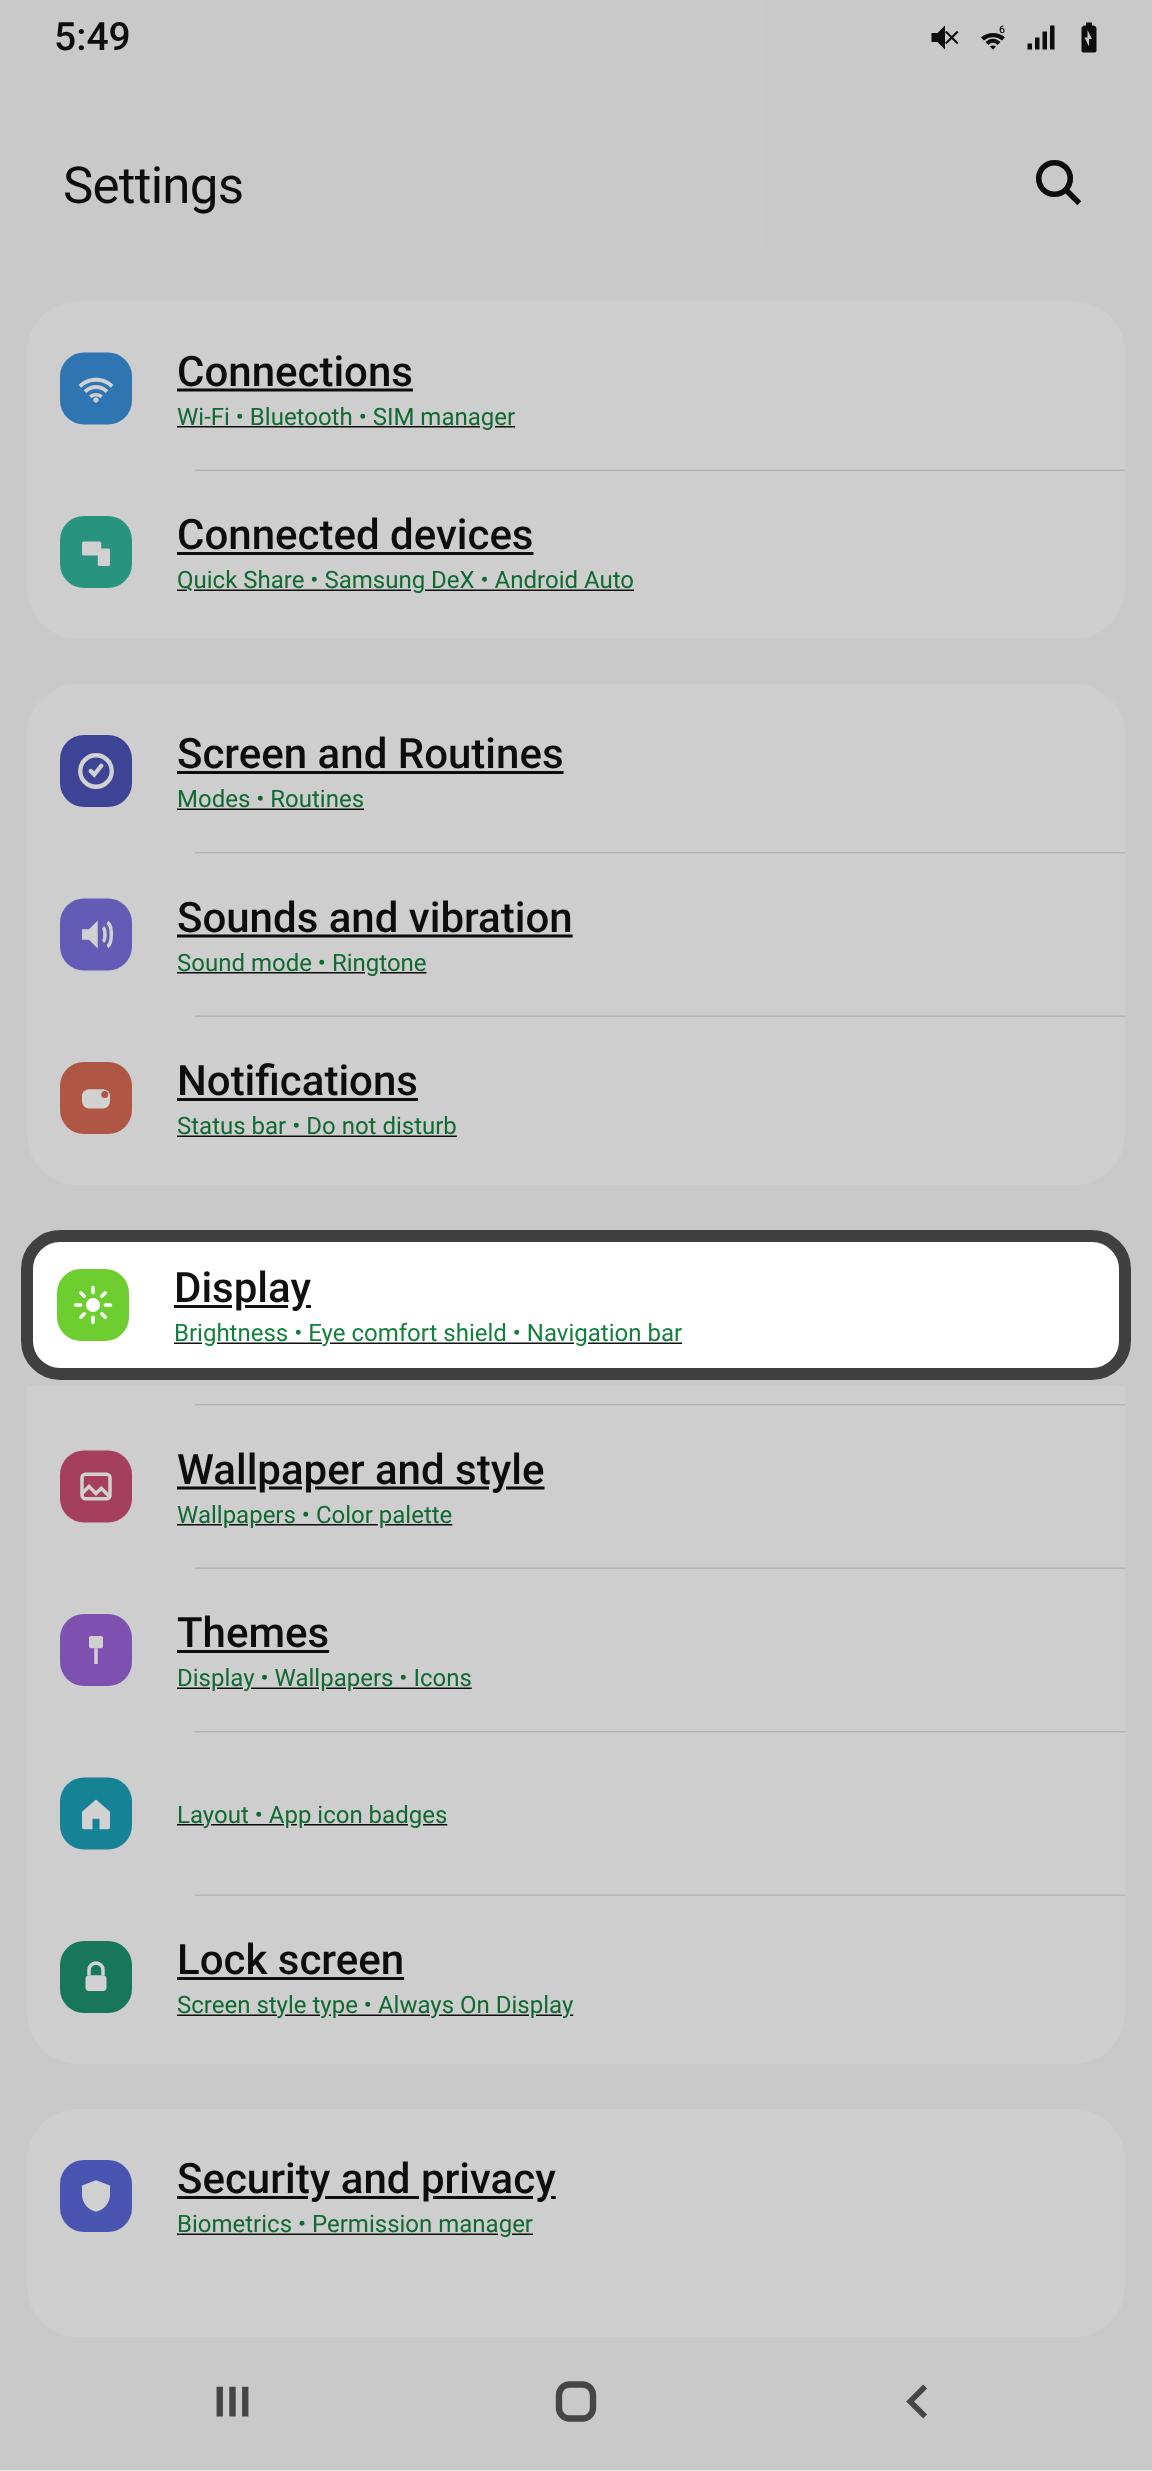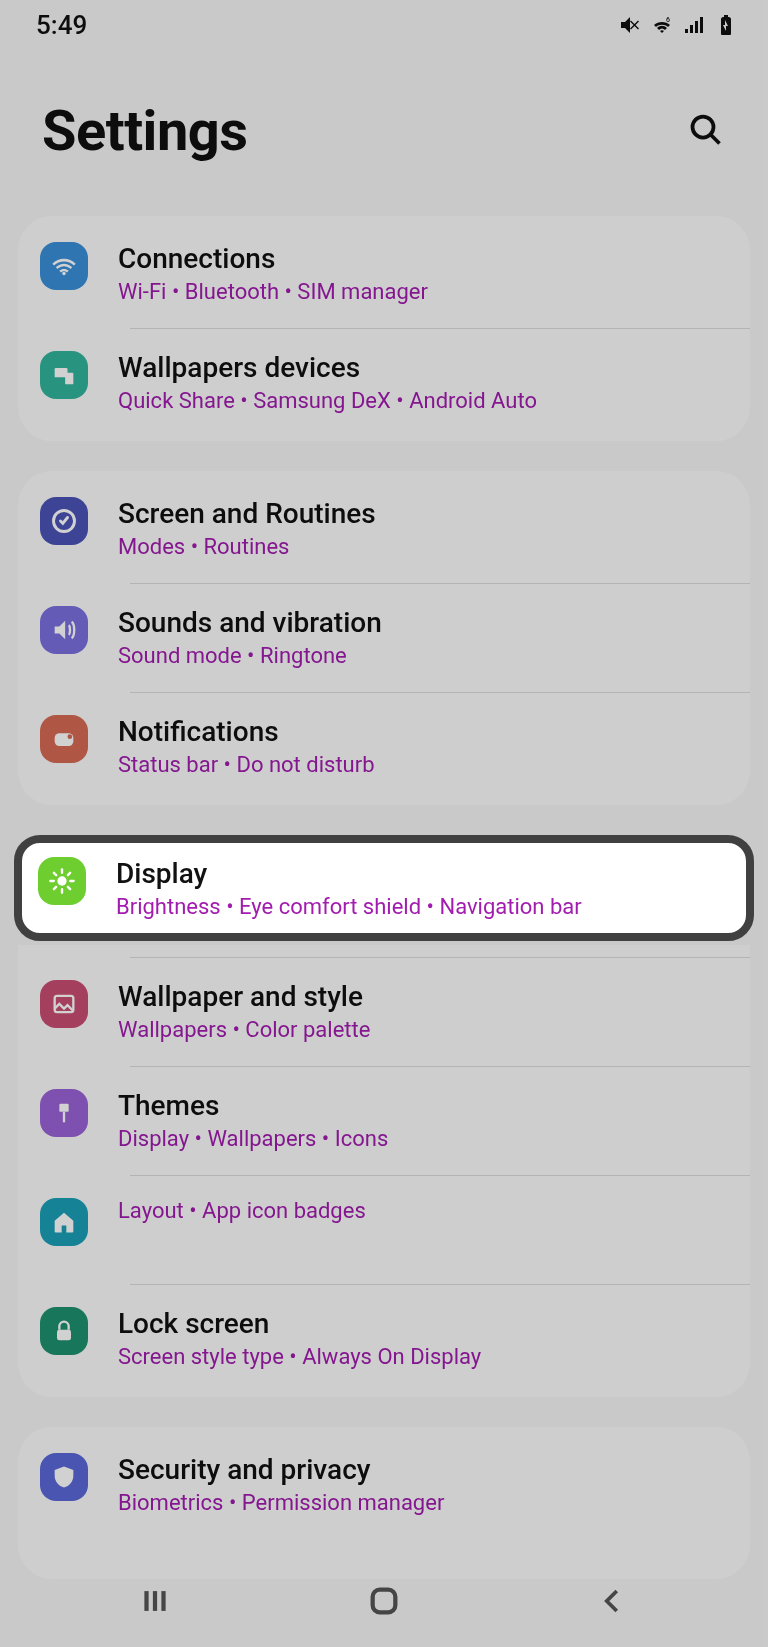--- a/index.html
+++ b/index.html
@@ -7,33 +7,33 @@
   .screen { position:relative; width:768px; height:1647px; background:#f6f6f6; overflow:hidden; }
   .dim-overlay { position:absolute; inset:0; background:rgba(0,0,0,0.18); pointer-events:none; z-index:10; }
 
   
   .status-bar { display:flex; align-items:center; justify-content:space-between; height:50px; padding:0 30px 0 36px; font-size:26px; font-weight:500; }
   .status-icons { display:flex; gap:8px; align-items:center; }
   .status-icons svg { width:24px; height:24px; fill:#111; }
 
   
   .header { display:flex; align-items:center; justify-content:space-between; padding:48px 38px 52px 42px; }
-  .header h1 { font-size:56px; font-weight:700; letter-spacing:-0.5px; }
+  .header h1 { font-size:34px; font-weight:400; letter-spacing:-0.5px; }
   .search-btn { background:none; border:none; padding:6px; }
   .search-btn svg { width:36px; height:36px; stroke:#111; stroke-width:2.5; fill:none; }
 
   
   .group { background:#fcfcfc; margin:0 18px 30px 18px; border-radius:34px; padding:4px 0; }
-  .row { display:flex; align-items:flex-start; gap:30px; padding:22px 28px 22px 22px; min-height:108px; cursor:pointer; }
+  .row { display:flex; align-items:center; gap:30px; padding:22px 28px 22px 22px; min-height:108px; cursor:pointer;text-decoration:underline; }
   .divider { height:1px; background:#dcdcdc; margin:0 0 0 112px; }
   .icon-badge { width:48px; height:48px; border-radius:16px; flex:0 0 48px; display:flex; align-items:center; justify-content:center; }
   .icon-badge svg { width:28px; height:28px; fill:#fff; }
   .row-text { display:flex; flex-direction:column; gap:4px; }
   .row-title { font-size:28px; font-weight:500; color:#111; }
-  .row-sub { font-size:22px; color:#a21caf; font-weight:400; }
+  .row-sub { font-size:16px; color:#15803d; font-weight:400; }
 
   
   .highlight-wrap { position:relative; z-index:20; margin:0 14px -2px 14px; }
   .highlight-wrap .group { margin:0; background:#fff; border:8px solid #404040; border-radius:26px; padding:0; }
   .highlight-wrap .row { min-height:82px; padding:14px 24px 14px 16px; }
 
   
   .navbar { position:absolute; bottom:0; left:0; right:0; height:92px; display:flex; align-items:center; justify-content:space-around; padding:0 40px; }
   .nav-btn { background:none; border:none; width:120px; height:56px; display:flex; align-items:center; justify-content:center; }
   .nav-btn svg { stroke:#555; stroke-width:3; fill:none; }
@@ -99,21 +99,21 @@
     </div>
     <div class="divider"></div>
     <div class="row">
       <div class="icon-badge bg-teal">
         <svg viewBox="0 0 24 24">
             <rect x="4" y="6" width="11" height="8" rx="1"></rect>
             <rect x="13" y="10" width="7" height="10" rx="1"></rect>
           </svg>
       </div>
       <div class="row-text">
-        <span class="row-title">Wallpapers devices</span>
+        <span class="row-title">Connected devices</span>
         <span class="row-sub">Quick Share  •  Samsung DeX  •  Android Auto</span>
       </div>
     </div>
   </div>
 
   <div class="group">
     <div class="row">
       <div class="icon-badge bg-indigo">
         <svg viewBox="0 0 24 24">
             <circle cx="12" cy="12" r="9" fill="none" stroke="#fff" stroke-width="2.5"></circle>

